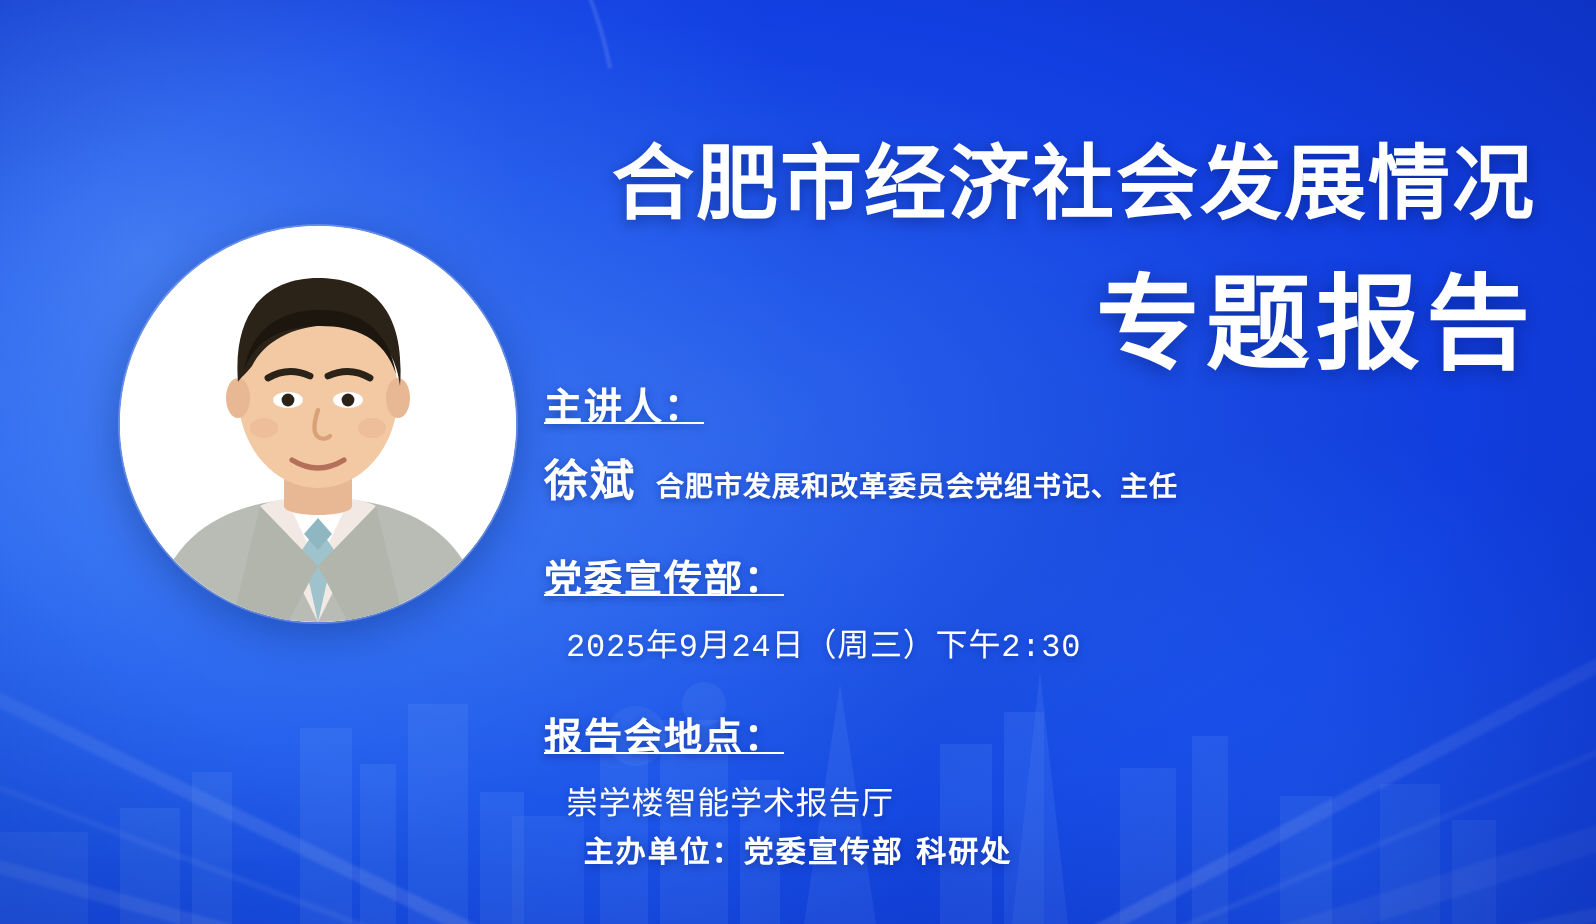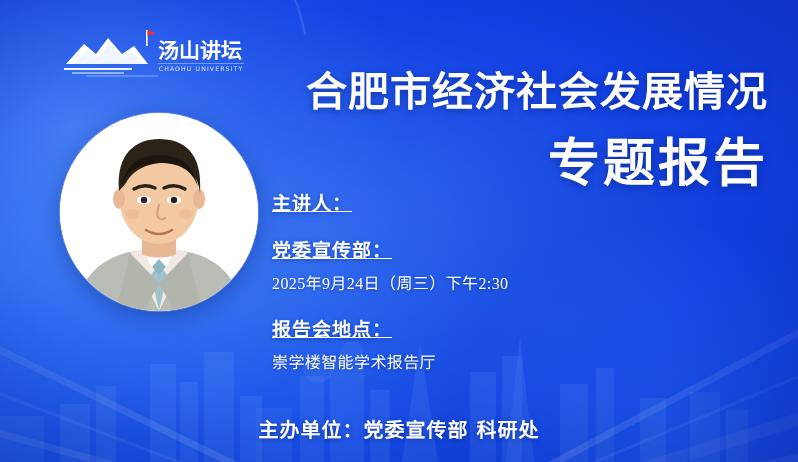--- a/index.html
+++ b/index.html
@@ -113,28 +113,29 @@
   }
   .sp-title{
     color:#ffffff;font-weight:bold;font-size:14px;letter-spacing:.5px;
     padding-bottom:2px;
     font-family:"DejaVu Sans","Liberation Sans",sans-serif;
     text-shadow:0 1px 3px rgba(3,22,95,0.4);
   }
   .blk{margin-top:20px;}
   .val{
     color:#ffffff;font-size:16px;margin-top:8px;letter-spacing:.4px;
-    font-family:Liberation Serif, serif;
+    font-family:Liberation Mono, monospace;
     text-shadow:0 1px 3px rgba(3,22,95,0.35);
+    margin-left:11px;
   }
 
   
   .footer{
     position:absolute;left:0;right:0;top:414px;text-align:center;
-    color:#ffffff;font-size:20px;font-weight:bold;letter-spacing:1px;
+    color:#ffffff;font-size:15px;font-weight:bold;letter-spacing:1px;
     font-family:"DejaVu Sans","Liberation Sans",sans-serif;
     text-shadow:0 1px 5px rgba(3,22,95,0.45);
   }
 </style>
 </head>
 <body>
 
 <div id="poster">
 
   <div class="glow-left"></div>
@@ -182,41 +183,20 @@
       <circle cx="352" cy="40" r="11"></circle>
       <rect x="256" y="96" width="36" height="54"></rect>
       <rect x="690" y="80" width="30" height="70"></rect>
       <rect x="726" y="98" width="22" height="52"></rect>
       <rect x="0" y="104" width="44" height="46"></rect>
     </g>
   </svg>
 
   <div class="vignette"></div>
 
-  <div class="logo">
-    <svg viewBox="0 0 185 58" width="185" height="58">
-
-      <path d="M4 42 L22 22 L34 32 L46 16 L60 32 L72 24 L86 42 Z" fill="#ffffff"></path>
-      <path d="M12 42 L26 28 L36 36 L48 22 L58 34 L68 28 L80 42 Z" fill="#eaf3ff" opacity="0.75"></path>
-
-      <rect x="84" y="8" width="1.6" height="16" fill="#ffffff"></rect>
-      <path d="M85.6 8 L94 11 L85.6 14 Z" fill="#e8322a"></path>
-
-      <path d="M2 47 H70" stroke="#ffffff" stroke-width="2" fill="none" opacity="0.95"></path>
-      <path d="M10 51 H62" stroke="#cfe3ff" stroke-width="1.4" fill="none" opacity="0.8"></path>
-      <path d="M24 54 H96" stroke="#bcd8ff" stroke-width="1" fill="none" opacity="0.6"></path>
-
-      <g fill="#ffffff" font-family="DejaVu Sans, Liberation Sans, sans-serif" font-size="21" font-weight="bold">
-        <text x="96" y="36">汤山讲坛</text>
-      </g>
-
-      <rect x="96" y="41" width="86" height="0.9" fill="#9cc4ff" opacity="0.7"></rect>
-      <text x="139" y="49" fill="#d8e9ff" font-family="DejaVu Sans, Liberation Sans, sans-serif" font-size="6.2" letter-spacing="1.1" text-anchor="middle">CHAOHU UNIVERSITY</text>
-    </svg>
-  </div>
 
   <div class="portrait">
     <svg viewBox="0 0 198 198">
       <rect width="198" height="198" fill="#ffffff"></rect>
 
       <path d="M16 198 C22 152 56 136 99 136 C142 136 176 152 182 198 Z" fill="#b9bcb4"></path>
       <path d="M70 140 L99 198 L128 140 C118 134 80 134 70 140 Z" fill="#f2e9e4"></path>
 
       <path d="M84 138 L99 170 L114 138 C108 134 90 134 84 138 Z" fill="#ffffff"></path>
 
@@ -254,20 +234,24 @@
   </div>
 
   <div class="headline">
     <div class="h-line1">合肥市经济社会发展情况</div>
     <div class="h-line2">专题报告</div>
   </div>
 
   <div class="info">
 
     <div class="lbl">主讲人：</div>
+    <div class="speaker-row">
+      <span class="sp-name">徐斌</span>
+      <span class="sp-title">合肥市发展和改革委员会党组书记、主任</span>
+    </div>
 
     <div class="blk">
       <div class="lbl">党委宣传部：</div>
       <div class="val">2025年9月24日（周三）下午2:30</div>
     </div>
 
     <div class="blk">
       <div class="lbl">报告会地点：</div>
       <div class="val">崇学楼智能学术报告厅</div>
     </div>

